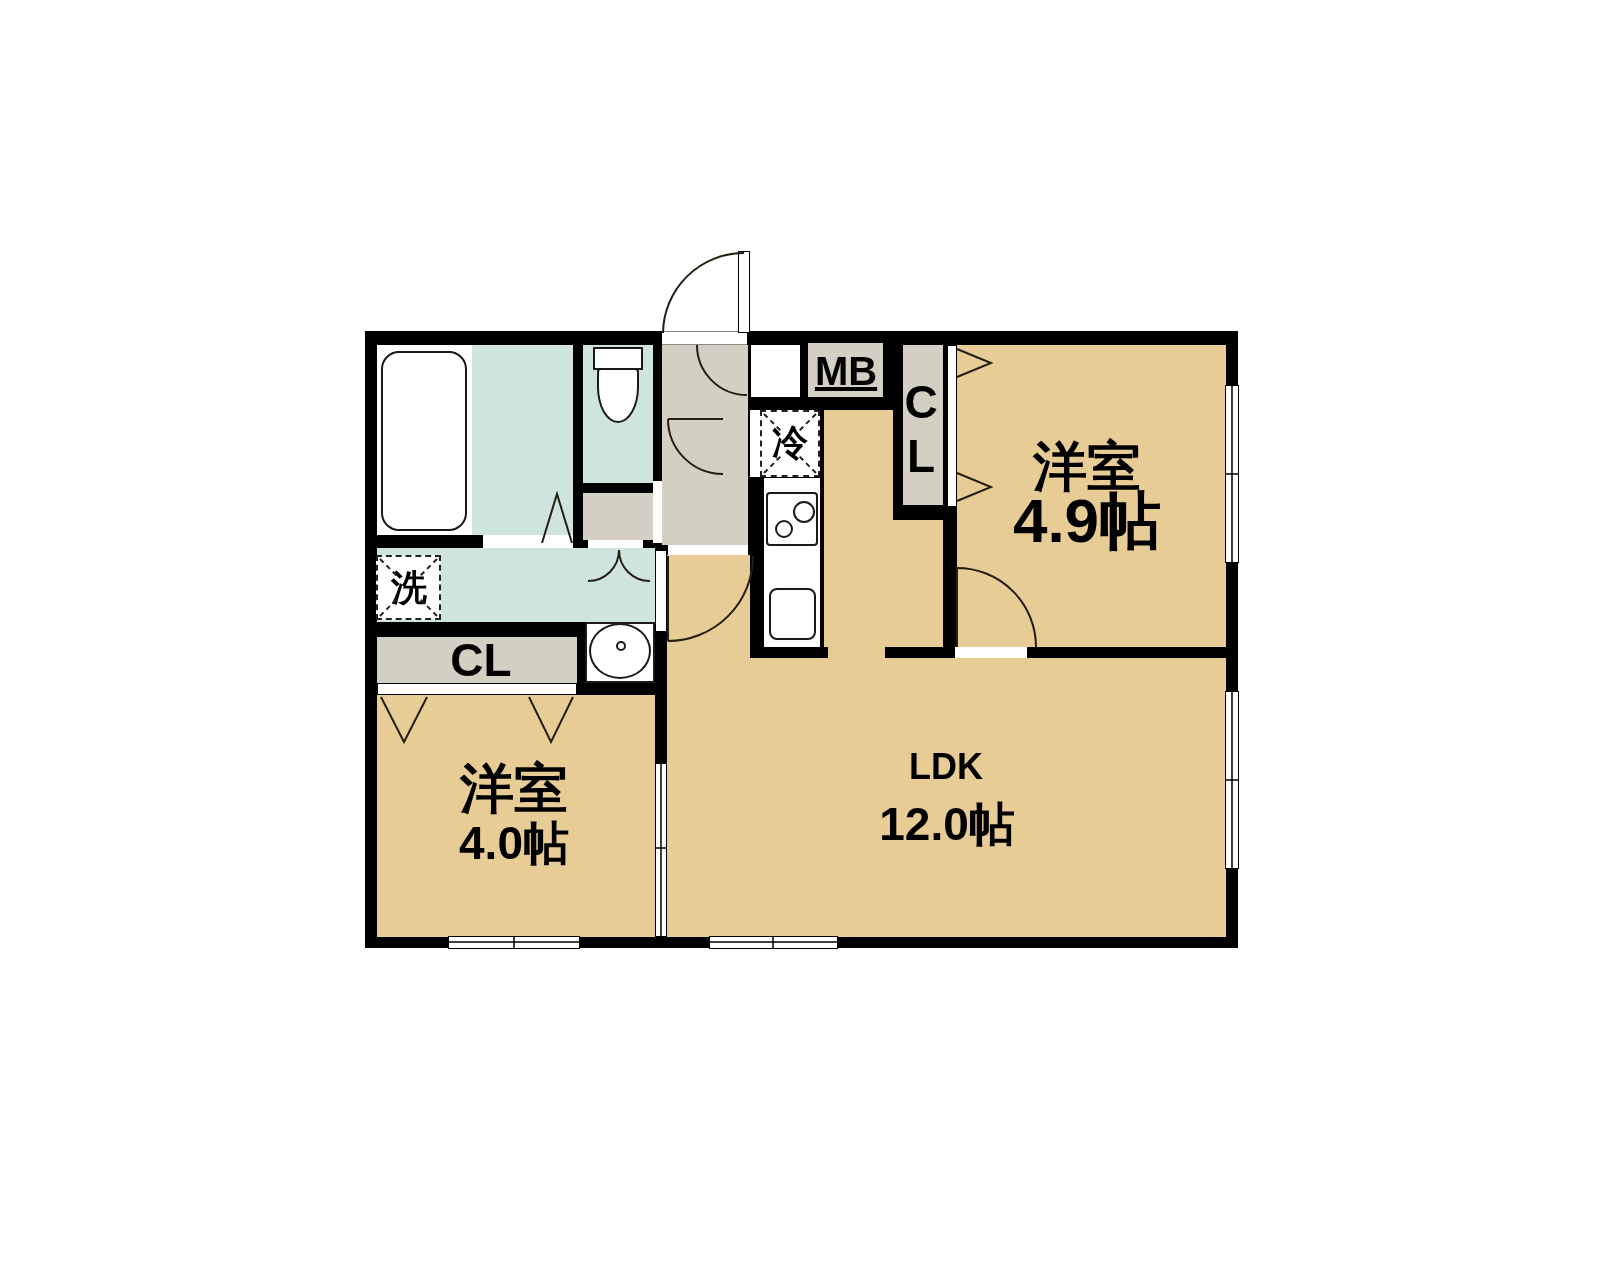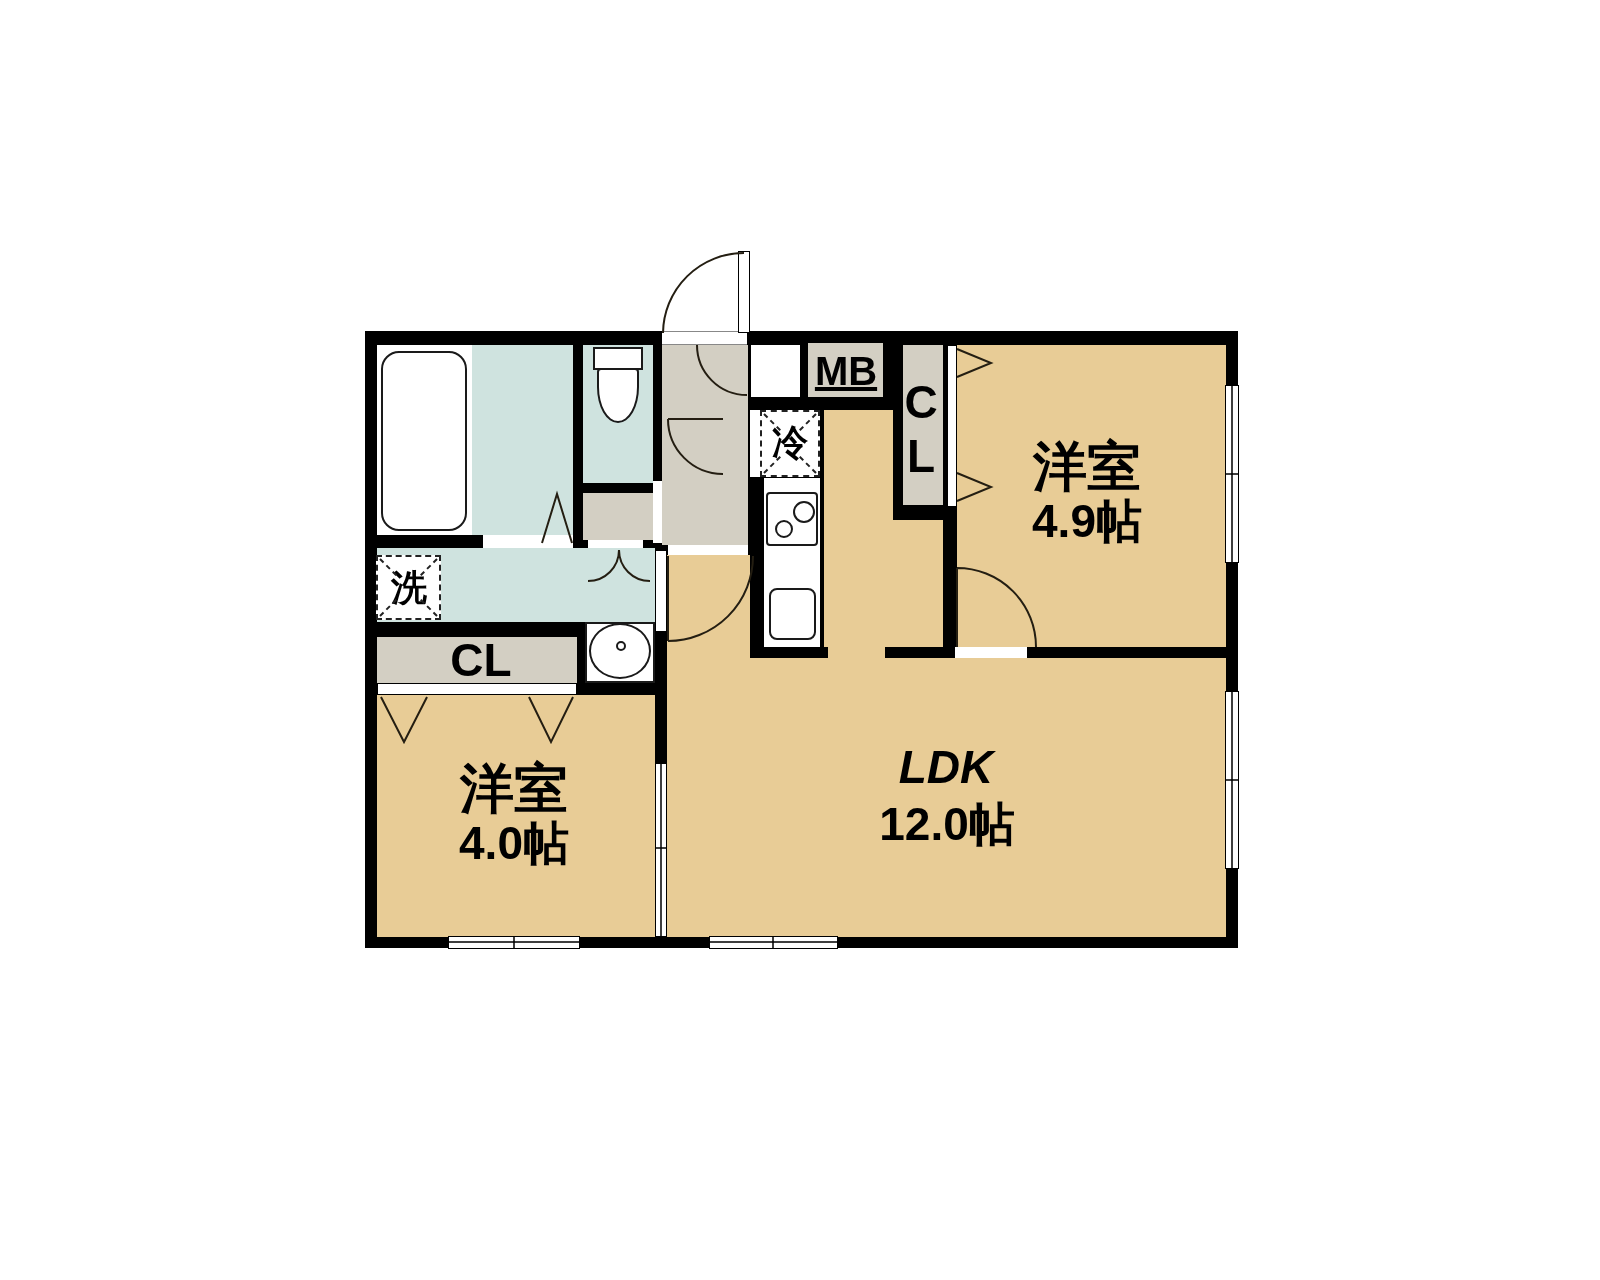--- a/index.html
+++ b/index.html
@@ -102,29 +102,29 @@
   <div class="wall" style="left:893px;top:337px;width:64px;height:183px;"></div>
   <div class="greige" style="left:903px;top:345px;width:40px;height:160px;"></div>
   <div class="label label-v" style="left:921px;top:430px;font-size:46px;">CL</div>
   <div class="doorstrip" style="left:947px;top:345px;width:10px;height:162px;"></div>
   <div class="tan" style="left:893px;top:520px;width:50px;height:127px;"></div>
   <div class="wall" style="left:943px;top:520px;width:14px;height:127px;"></div>
   <div class="tan" style="left:828px;top:647px;width:57px;height:11px;"></div>
 
   <div class="tan" style="left:957px;top:345px;width:269px;height:302px;"></div>
   <div class="label" style="left:1087px;top:466px;font-size:54px;">洋室</div>
-  <div class="label" style="left:1087px;top:521px;font-size:46px;">4.9帖</div>
+  <div class="label" style="left:1087px;top:521px;font-size:62px;">4.9帖</div>
   <div class="wall" style="left:885px;top:647px;width:341px;height:11px;"></div>
   <div class="white" style="left:955px;top:647px;width:72px;height:11px;"></div>
 
   <div class="tan" style="left:667px;top:555px;width:83px;height:103px;"></div>
   <div class="doorstrip" style="left:655px;top:550px;width:12px;height:82px;"></div>
   <div class="wall" style="left:655px;top:632px;width:12px;height:63px;"></div>
   <div class="tan" style="left:667px;top:658px;width:559px;height:279px;"></div>
-  <div class="label" style="left:946px;top:767px;font-size:46px;font-style:italic;">LDK</div>
+  <div class="label" style="left:946px;top:767px;font-size:36px;">LDK</div>
   <div class="label" style="left:947px;top:824px;font-size:46px;">12.0帖</div>
 
   <div class="doorstrip" style="left:1225px;top:385px;width:14px;height:178px;"></div>
   <div class="doorstrip" style="left:1225px;top:691px;width:14px;height:178px;"></div>
   <div class="doorstrip" style="left:448px;top:936px;width:132px;height:13px;"></div>
   <div class="doorstrip" style="left:709px;top:936px;width:129px;height:13px;"></div>
 
   <svg class="overlay" width="1600" height="1280" viewBox="0 0 1600 1280">
     <g stroke="#241E12" stroke-width="2" fill="none">
       <path d="M744,253 A81,81 0 0 0 663,333"></path>

